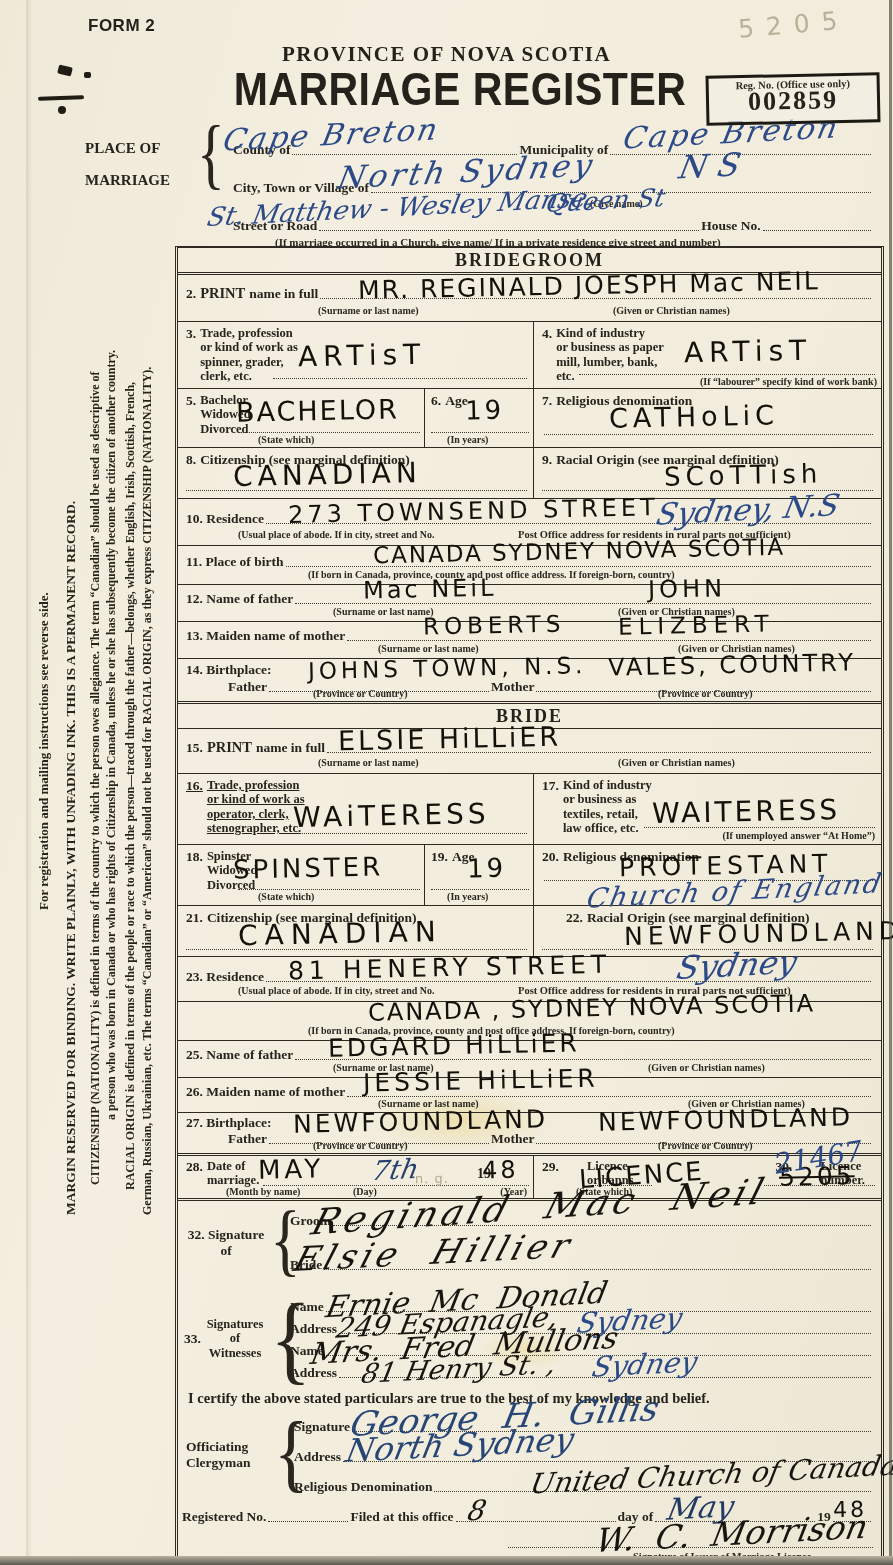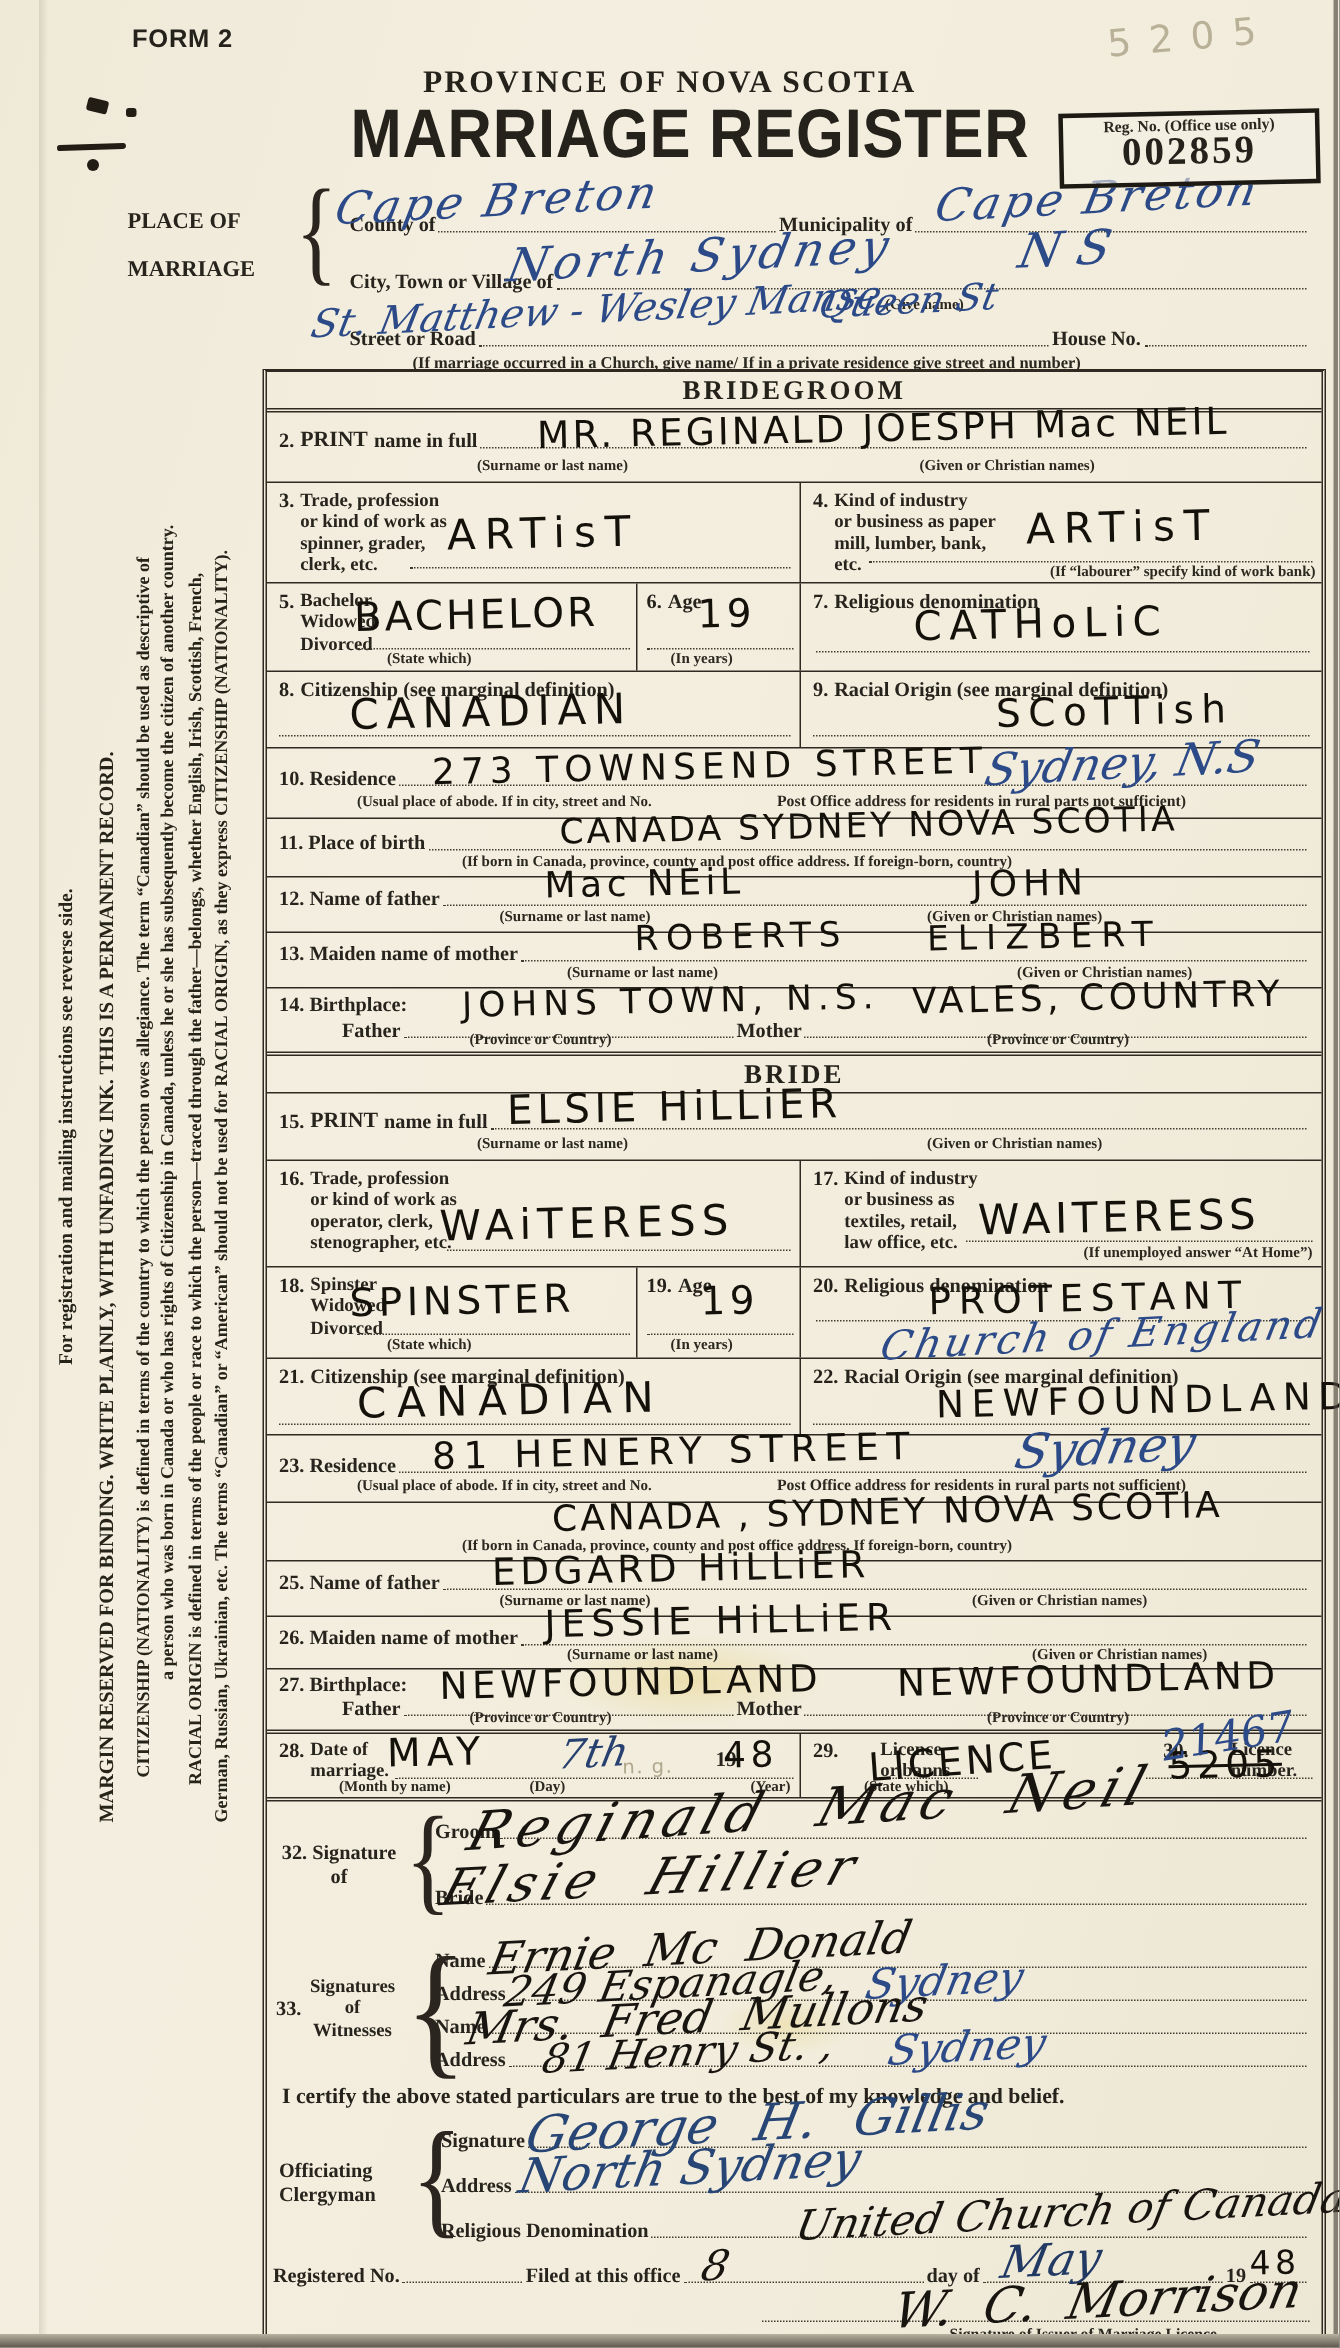--- a/index.html
+++ b/index.html
@@ -274,21 +274,21 @@
         <span class="dl"></span>
       </div>
       <span class="nabs" style="left:140px;top:28px;">(Surname or last name)</span>
       <span class="nabs" style="left:440px;top:28px;">(Given or Christian names)</span>
       <span class="hp" style="left:160px;top:-4px;font-size:27px;letter-spacing:3px;">ELSIE      HiLLiER</span>
     </div>
 
     <div class="trow" style="height:70px;">
       <div class="split">
         <div class="c" style="width:50.5%;">
-          <div class="fl" style="align-items:flex-start;padding:4px 6px 0 8px;">
+          <div class="fl" style="align-items:flex-start;padding:4px 6px 0 8px;text-decoration:underline;">
             <span class="no">16.</span>
             <span class="lbl pre" style="font-size:12.5px;">Trade,  profession
 or kind of work as
 operator,    clerk,
 stenographer, etc.</span>
           </div>
           <span class="bdl" style="left:120px;right:6px;bottom:10px;"></span>
           <span class="hp" style="left:115px;top:28px;font-size:28px;letter-spacing:4px;">WAiTERESS</span>
         </div>
         <div class="c vl" style="width:49.5%;">
@@ -343,21 +343,21 @@
     <div class="trow" style="height:50px;">
       <div class="split">
         <div class="c" style="width:50.5%;">
           <div class="fl" style="align-items:flex-start;padding:4px 6px 0 8px;">
             <span class="no">21.</span>
             <span class="lbl">Citizenship (see marginal definition)</span>
           </div>
           <span class="bdl" style="left:8px;right:6px;bottom:6px;"></span>
           <span class="hp" style="left:60px;top:14px;font-size:28px;letter-spacing:7px;">CANADIAN</span>
         </div>
-        <div class="c vl" style="width:49.5%;">
+        <div class="c vl" style="width:49.5%;padding-left:24px;">
           <div class="fl" style="align-items:flex-start;padding:4px 6px 0 8px;">
             <span class="no">22.</span>
             <span class="lbl">Racial Origin (see marginal definition)</span>
           </div>
           <span class="bdl" style="left:8px;right:8px;bottom:6px;"></span>
           <span class="hp" style="left:90px;top:15px;font-size:25px;letter-spacing:5px;">NEWFOUNDLAND</span>
         </div>
       </div>
     </div>
 

